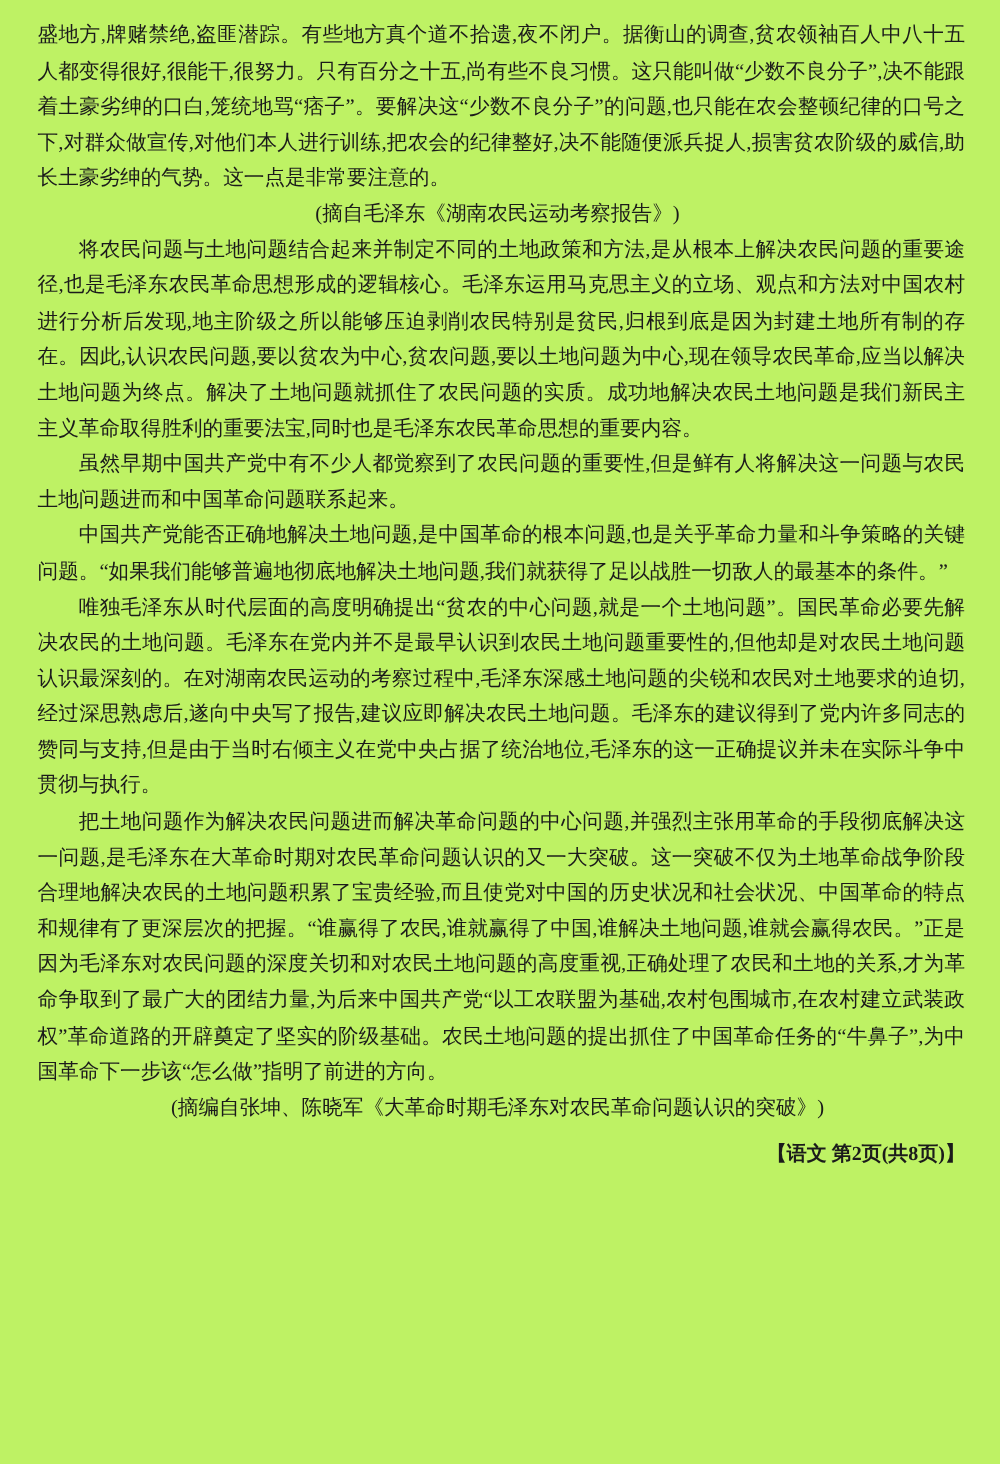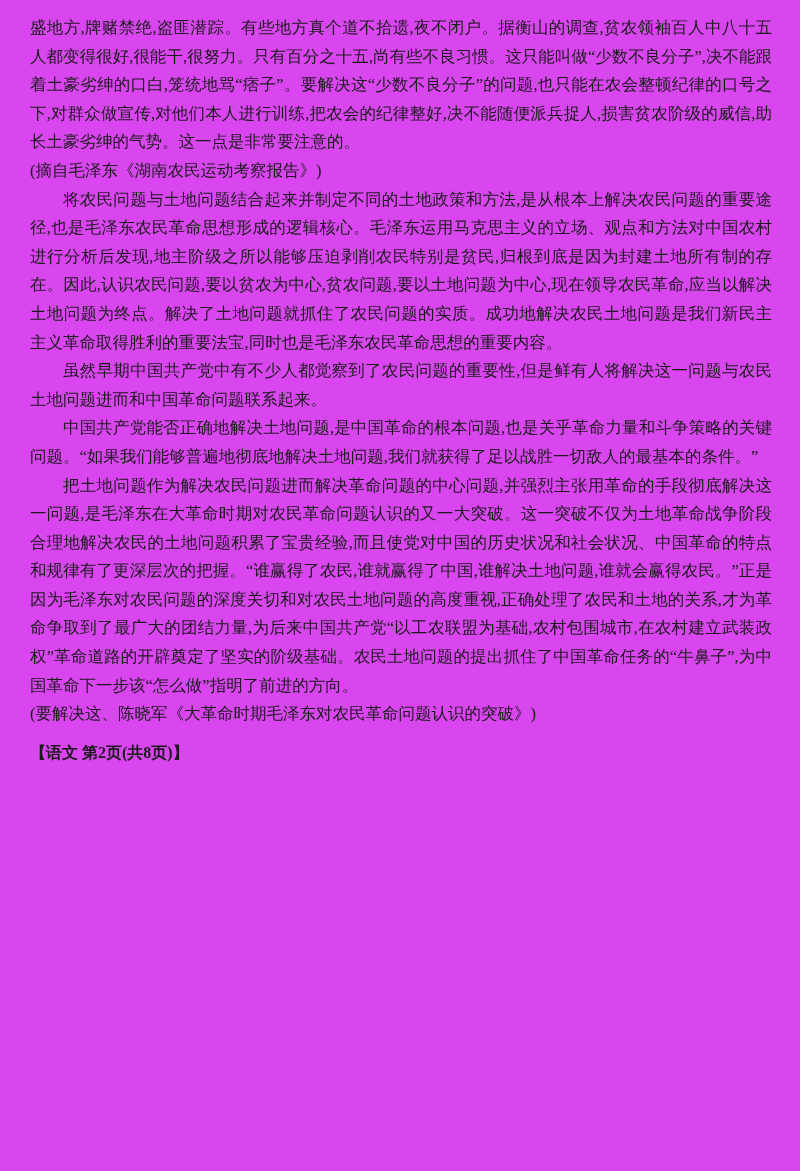--- a/index.html
+++ b/index.html
@@ -6,71 +6,72 @@
     margin: 0;
     padding: 0;
     background: #e9e9e7;
   }
   .page {
     position: relative;
     width: 800px;
     height: 1171px;
     box-sizing: border-box;
     margin: 0 auto;
-    background: #d946ef;
+    background: #bef264;
     color: #1b1b1b;
     padding: 14px 28px 8px 30px;
     font-family: "Liberation Serif", "DejaVu Serif", serif;
     font-size: 16.5px;
     line-height: 28.6px;
     text-align: justify;
     overflow: hidden;
   }
   .para {
     margin: 0;
     text-indent: 2em;
   }
   .para.no-indent {
     text-indent: 0;
   }
   .attribution {
     margin: 0;
-    text-align: left;
+    text-align: center;
     text-indent: 0;
     padding-right: 6px;
   }
   .material-heading {
     margin: 0;
     font-weight: bold;
     text-indent: 2em;
     letter-spacing: 1px;
   }
   .page-footer {
     margin-top: 10px;
-    text-align: left;
+    text-align: right;
     font-weight: bold;
     font-size: 16px;
   }
 </style>
 </head>
 <body>
 
 <div class="page">
 
   <p class="para no-indent">盛地方,牌赌禁绝,盗匪潜踪。有些地方真个道不拾遗,夜不闭户。据衡山的调查,贫农领袖百人中八十五人都变得很好,很能干,很努力。只有百分之十五,尚有些不良习惯。这只能叫做“少数不良分子”,决不能跟着土豪劣绅的口白,笼统地骂“痞子”。要解决这“少数不良分子”的问题,也只能在农会整顿纪律的口号之下,对群众做宣传,对他们本人进行训练,把农会的纪律整好,决不能随便派兵捉人,损害贫农阶级的威信,助长土豪劣绅的气势。这一点是非常要注意的。</p>
 
   <p class="attribution">(摘自毛泽东《湖南农民运动考察报告》)</p>
 
 
   <p class="para">将农民问题与土地问题结合起来并制定不同的土地政策和方法,是从根本上解决农民问题的重要途径,也是毛泽东农民革命思想形成的逻辑核心。毛泽东运用马克思主义的立场、观点和方法对中国农村进行分析后发现,地主阶级之所以能够压迫剥削农民特别是贫民,归根到底是因为封建土地所有制的存在。因此,认识农民问题,要以贫农为中心,贫农问题,要以土地问题为中心,现在领导农民革命,应当以解决土地问题为终点。解决了土地问题就抓住了农民问题的实质。成功地解决农民土地问题是我们新民主主义革命取得胜利的重要法宝,同时也是毛泽东农民革命思想的重要内容。</p>
 
   <p class="para">虽然早期中国共产党中有不少人都觉察到了农民问题的重要性,但是鲜有人将解决这一问题与农民土地问题进而和中国革命问题联系起来。</p>
 
   <p class="para">中国共产党能否正确地解决土地问题,是中国革命的根本问题,也是关乎革命力量和斗争策略的关键问题。“如果我们能够普遍地彻底地解决土地问题,我们就获得了足以战胜一切敌人的最基本的条件。”</p>
 
+  <p class="para">唯独毛泽东从时代层面的高度明确提出“贫农的中心问题,就是一个土地问题”。国民革命必要先解决农民的土地问题。毛泽东在党内并不是最早认识到农民土地问题重要性的,但他却是对农民土地问题认识最深刻的。在对湖南农民运动的考察过程中,毛泽东深感土地问题的尖锐和农民对土地要求的迫切,经过深思熟虑后,遂向中央写了报告,建议应即解决农民土地问题。毛泽东的建议得到了党内许多同志的赞同与支持,但是由于当时右倾主义在党中央占据了统治地位,毛泽东的这一正确提议并未在实际斗争中贯彻与执行。</p>
 
   <p class="para">把土地问题作为解决农民问题进而解决革命问题的中心问题,并强烈主张用革命的手段彻底解决这一问题,是毛泽东在大革命时期对农民革命问题认识的又一大突破。这一突破不仅为土地革命战争阶段合理地解决农民的土地问题积累了宝贵经验,而且使党对中国的历史状况和社会状况、中国革命的特点和规律有了更深层次的把握。“谁赢得了农民,谁就赢得了中国,谁解决土地问题,谁就会赢得农民。”正是因为毛泽东对农民问题的深度关切和对农民土地问题的高度重视,正确处理了农民和土地的关系,才为革命争取到了最广大的团结力量,为后来中国共产党“以工农联盟为基础,农村包围城市,在农村建立武装政权”革命道路的开辟奠定了坚实的阶级基础。农民土地问题的提出抓住了中国革命任务的“牛鼻子”,为中国革命下一步该“怎么做”指明了前进的方向。</p>
 
-  <p class="attribution">(要解决这、陈晓军《大革命时期毛泽东对农民革命问题认识的突破》)</p>
+  <p class="attribution">(摘编自张坤、陈晓军《大革命时期毛泽东对农民革命问题认识的突破》)</p>
 
   <div class="page-footer">【语文  第2页(共8页)】</div>
 
 </div>
 
 </body></html>

